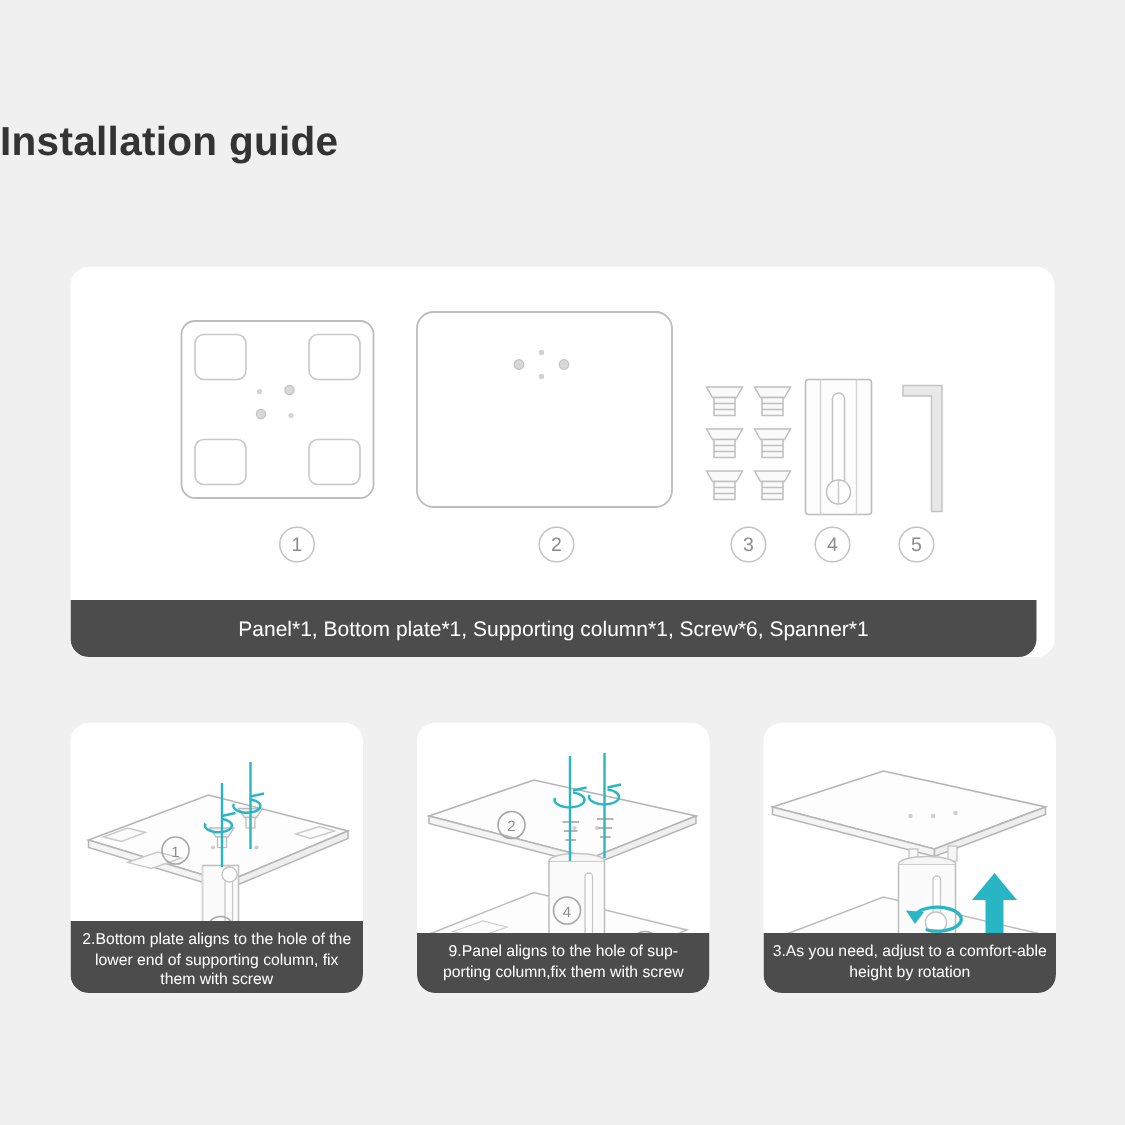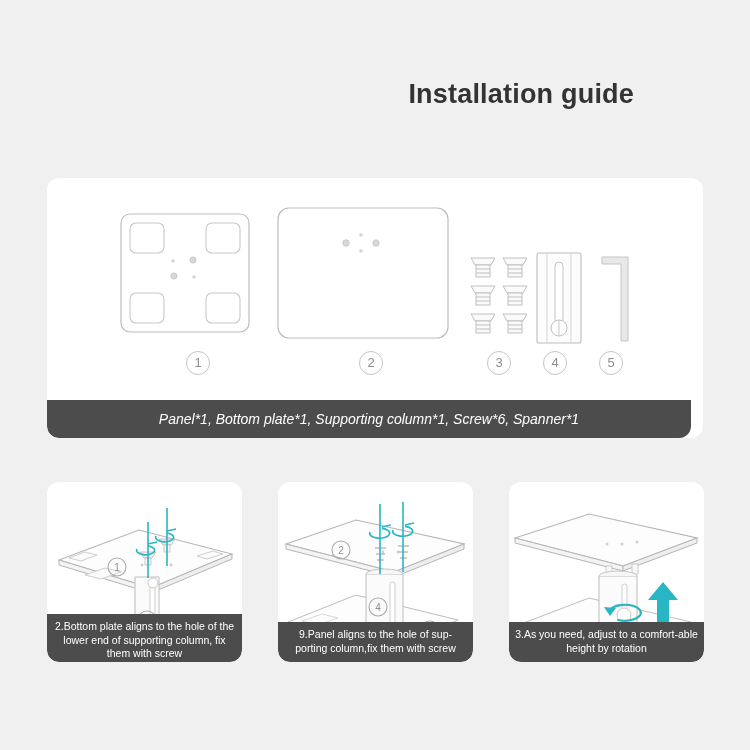--- a/index.html
+++ b/index.html
@@ -14,21 +14,21 @@
     overflow: hidden;
     position: relative;
   }
 
   
   .page-title {
     position: absolute;
     top: 79px;
     left: 0;
     width: 634px;
-    text-align: right;
+    text-align: left;
     font-size: 27px;
     font-weight: bold;
     color: #333333;
     letter-spacing: 0.2px;
   }
 
   
   .parts-card {
     position: absolute;
     left: 47px;
@@ -68,21 +68,20 @@
     bottom: 0;
     width: 644px;
     height: 38px;
     background: #4c4c4c;
     border-bottom-left-radius: 12px;
     border-bottom-right-radius: 12px;
     color: #ffffff;
     font-size: 14px;
     line-height: 38px;
     text-align: center;
-    font-style: italic;
   }
 
   
   .step-card {
     position: absolute;
     top: 482px;
     width: 195px;
     height: 180px;
     background: #ffffff;
     border-radius: 12px;

